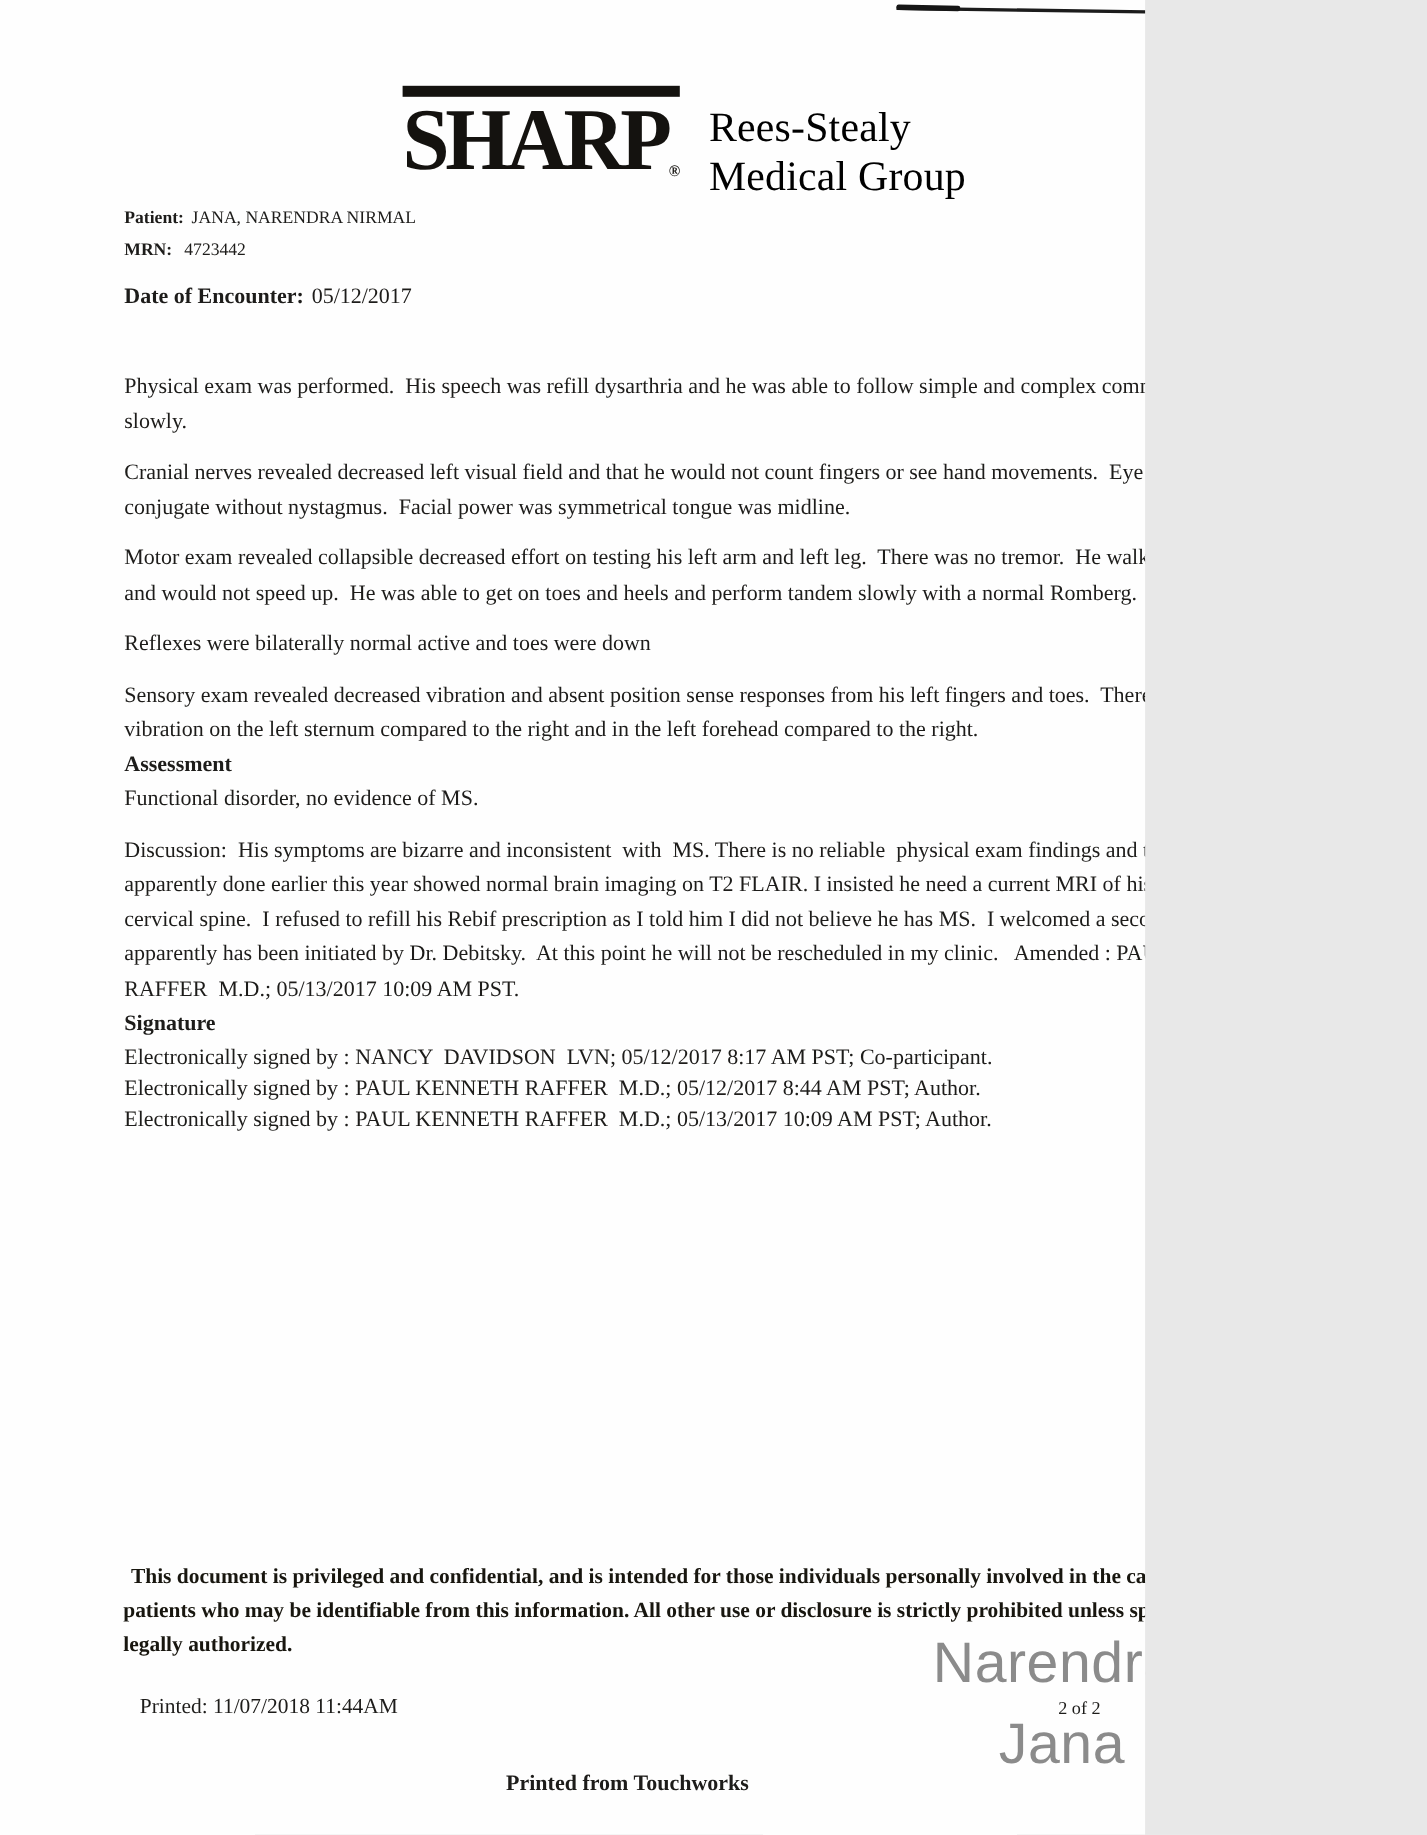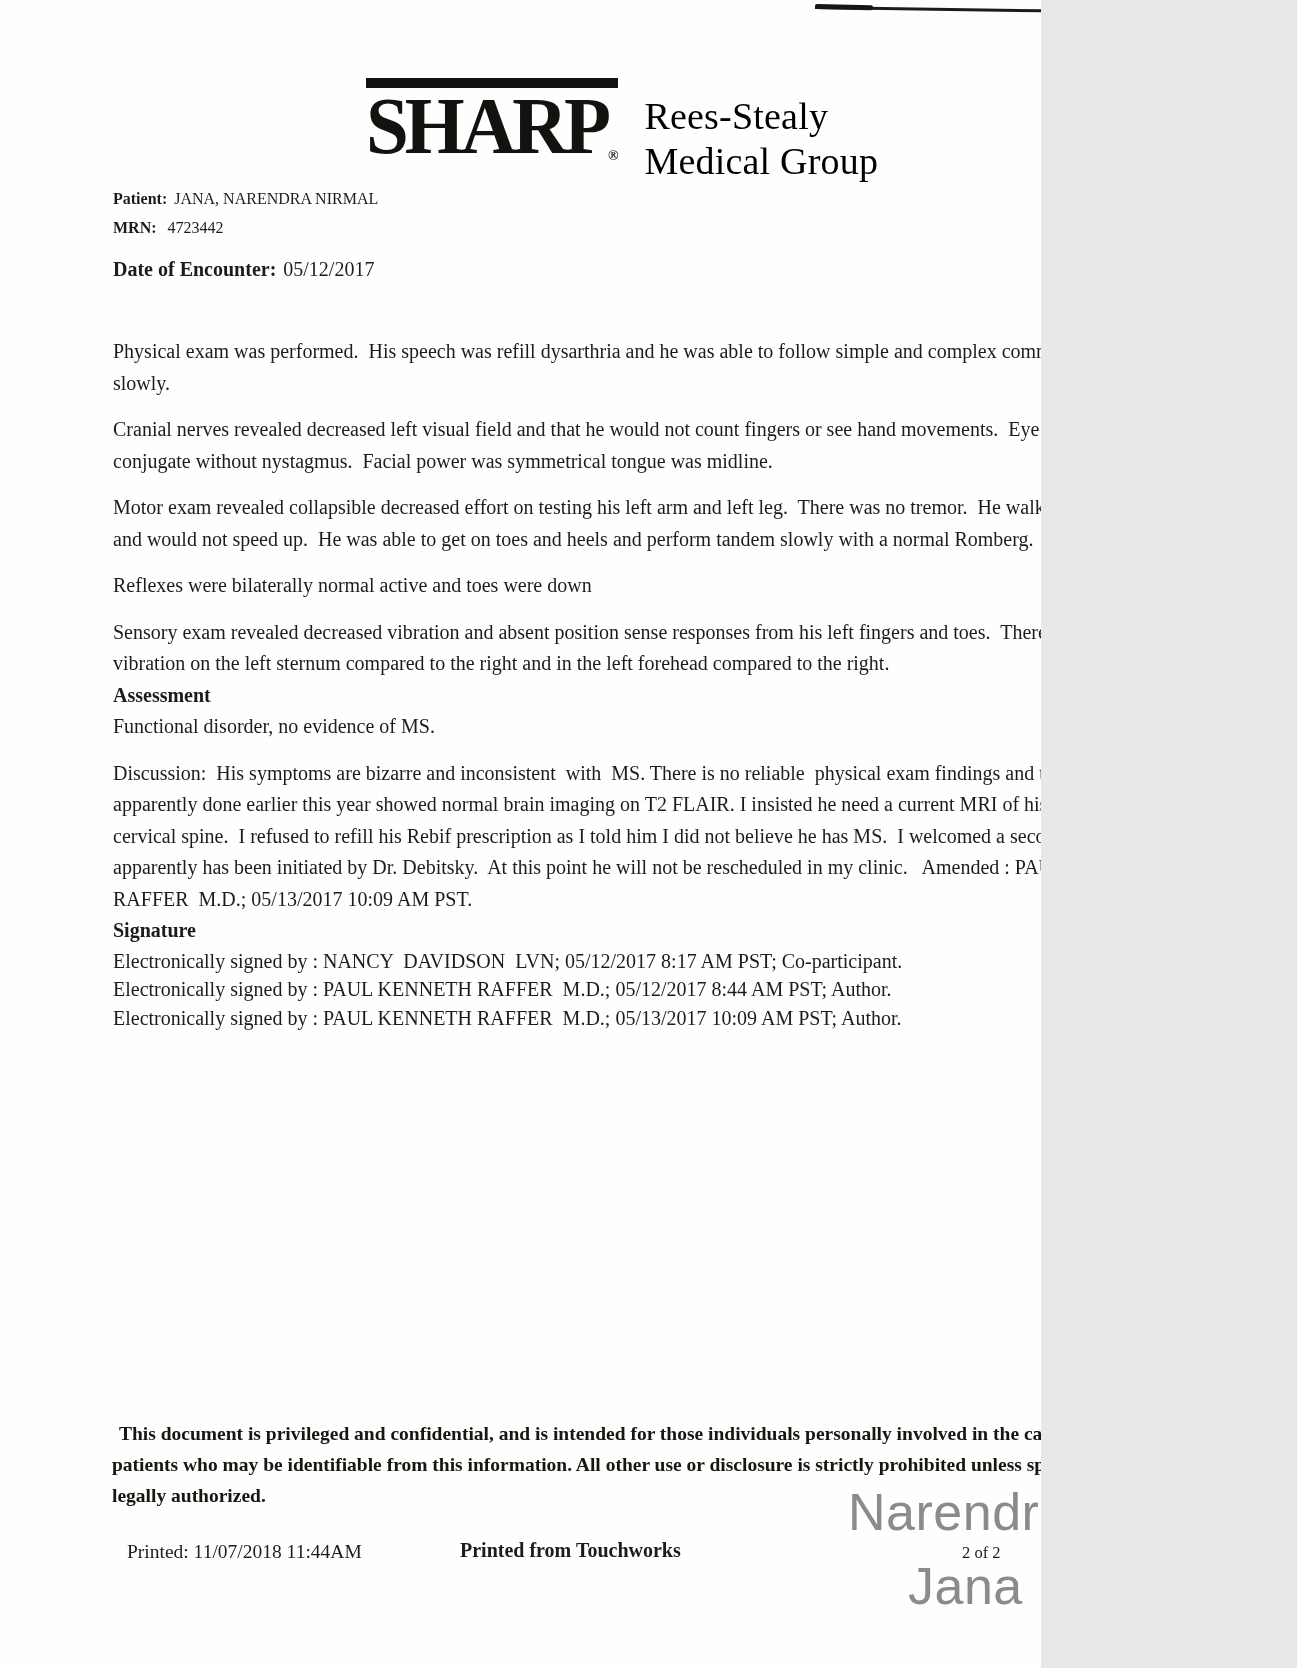--- a/index.html
+++ b/index.html
@@ -78,21 +78,21 @@
     top: 1418px; left: 112px;
     width: 1058px;
     font-weight: bold;
     font-size: 19.5px;
     line-height: 31px;
     text-indent: 7px;
     color: #18160f;
     white-space: pre-wrap;
   }
   .printed-left { position: absolute; top: 1541px; left: 115px; font-size: 19.5px; margin-left: 12px; }
-  .printed-center { position: absolute; top: 1539px; left: 460px; font-size: 20px; font-weight: bold; }
+  .printed-center { position: absolute; top: 1610px; left: 460px; font-size: 20px; font-weight: bold; }
   .page-number { position: absolute; top: 1543px; left: 962px; font-size: 16.5px; }
   .watermark {
     position: absolute;
     font-family: "Liberation Sans", sans-serif;
     font-size: 52px;
     color: #8b8b8b;
     letter-spacing: 0.5px;
     white-space: nowrap;
   }
   .watermark-1 { top: 1482px; left: 848px; }

